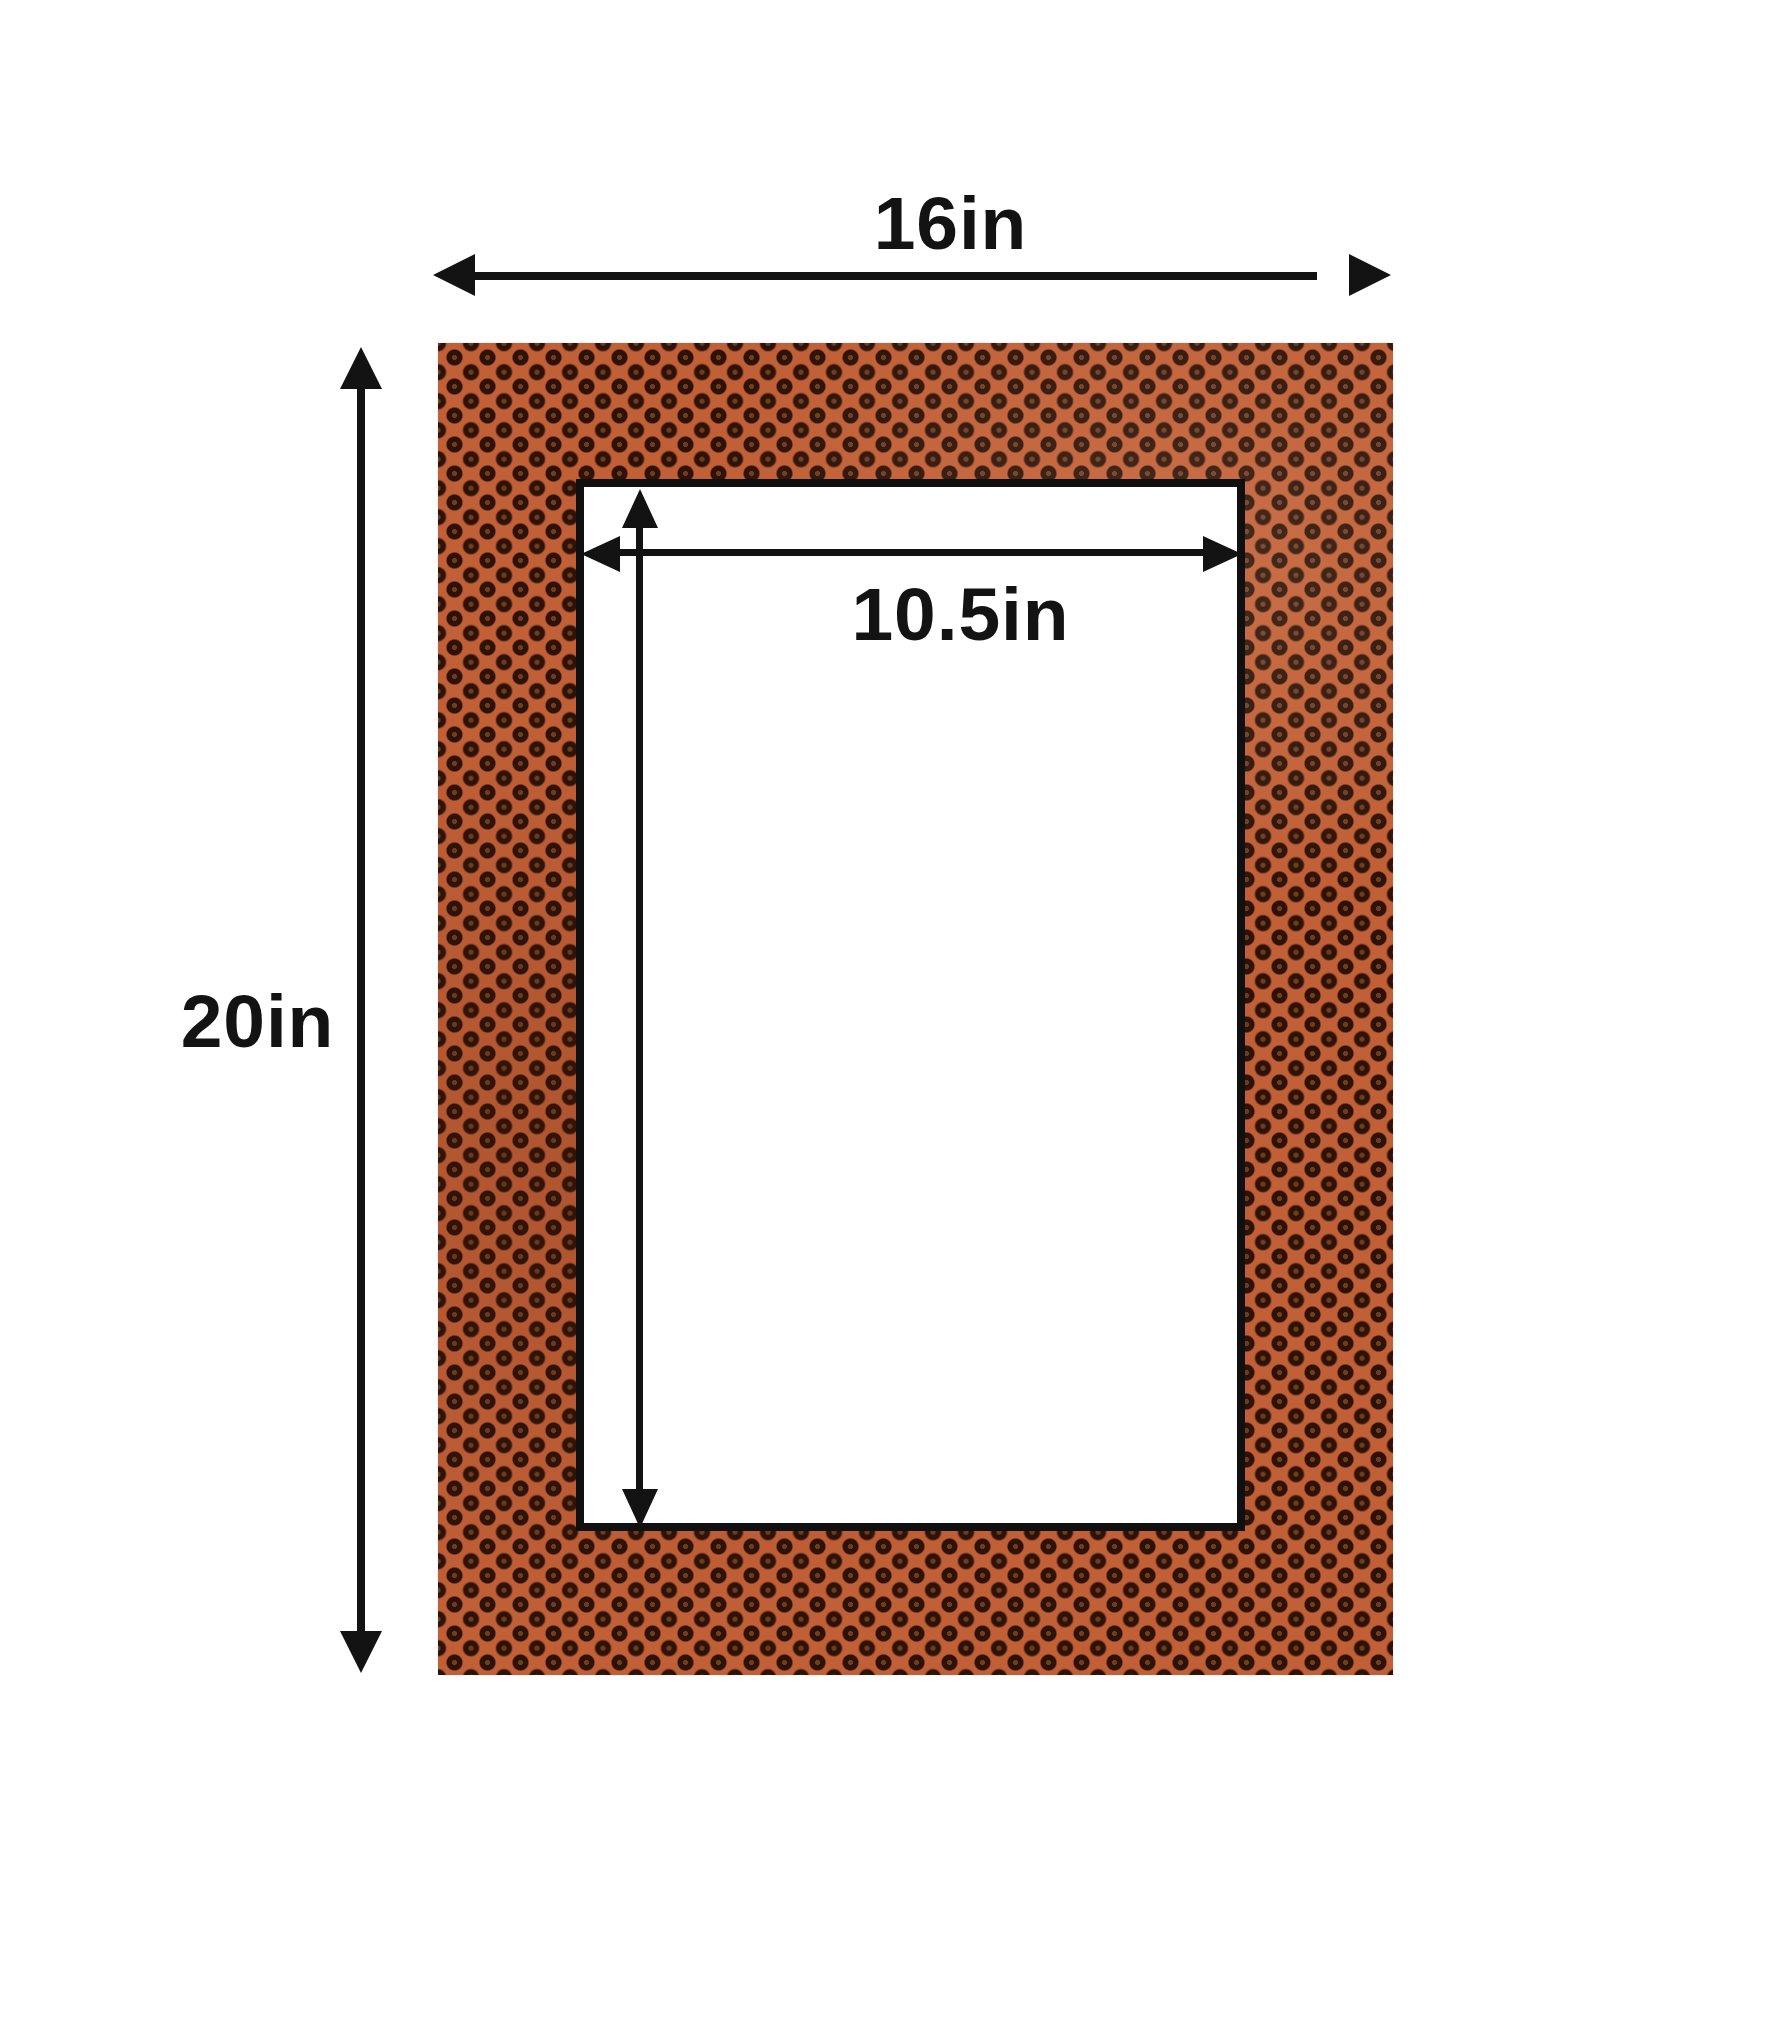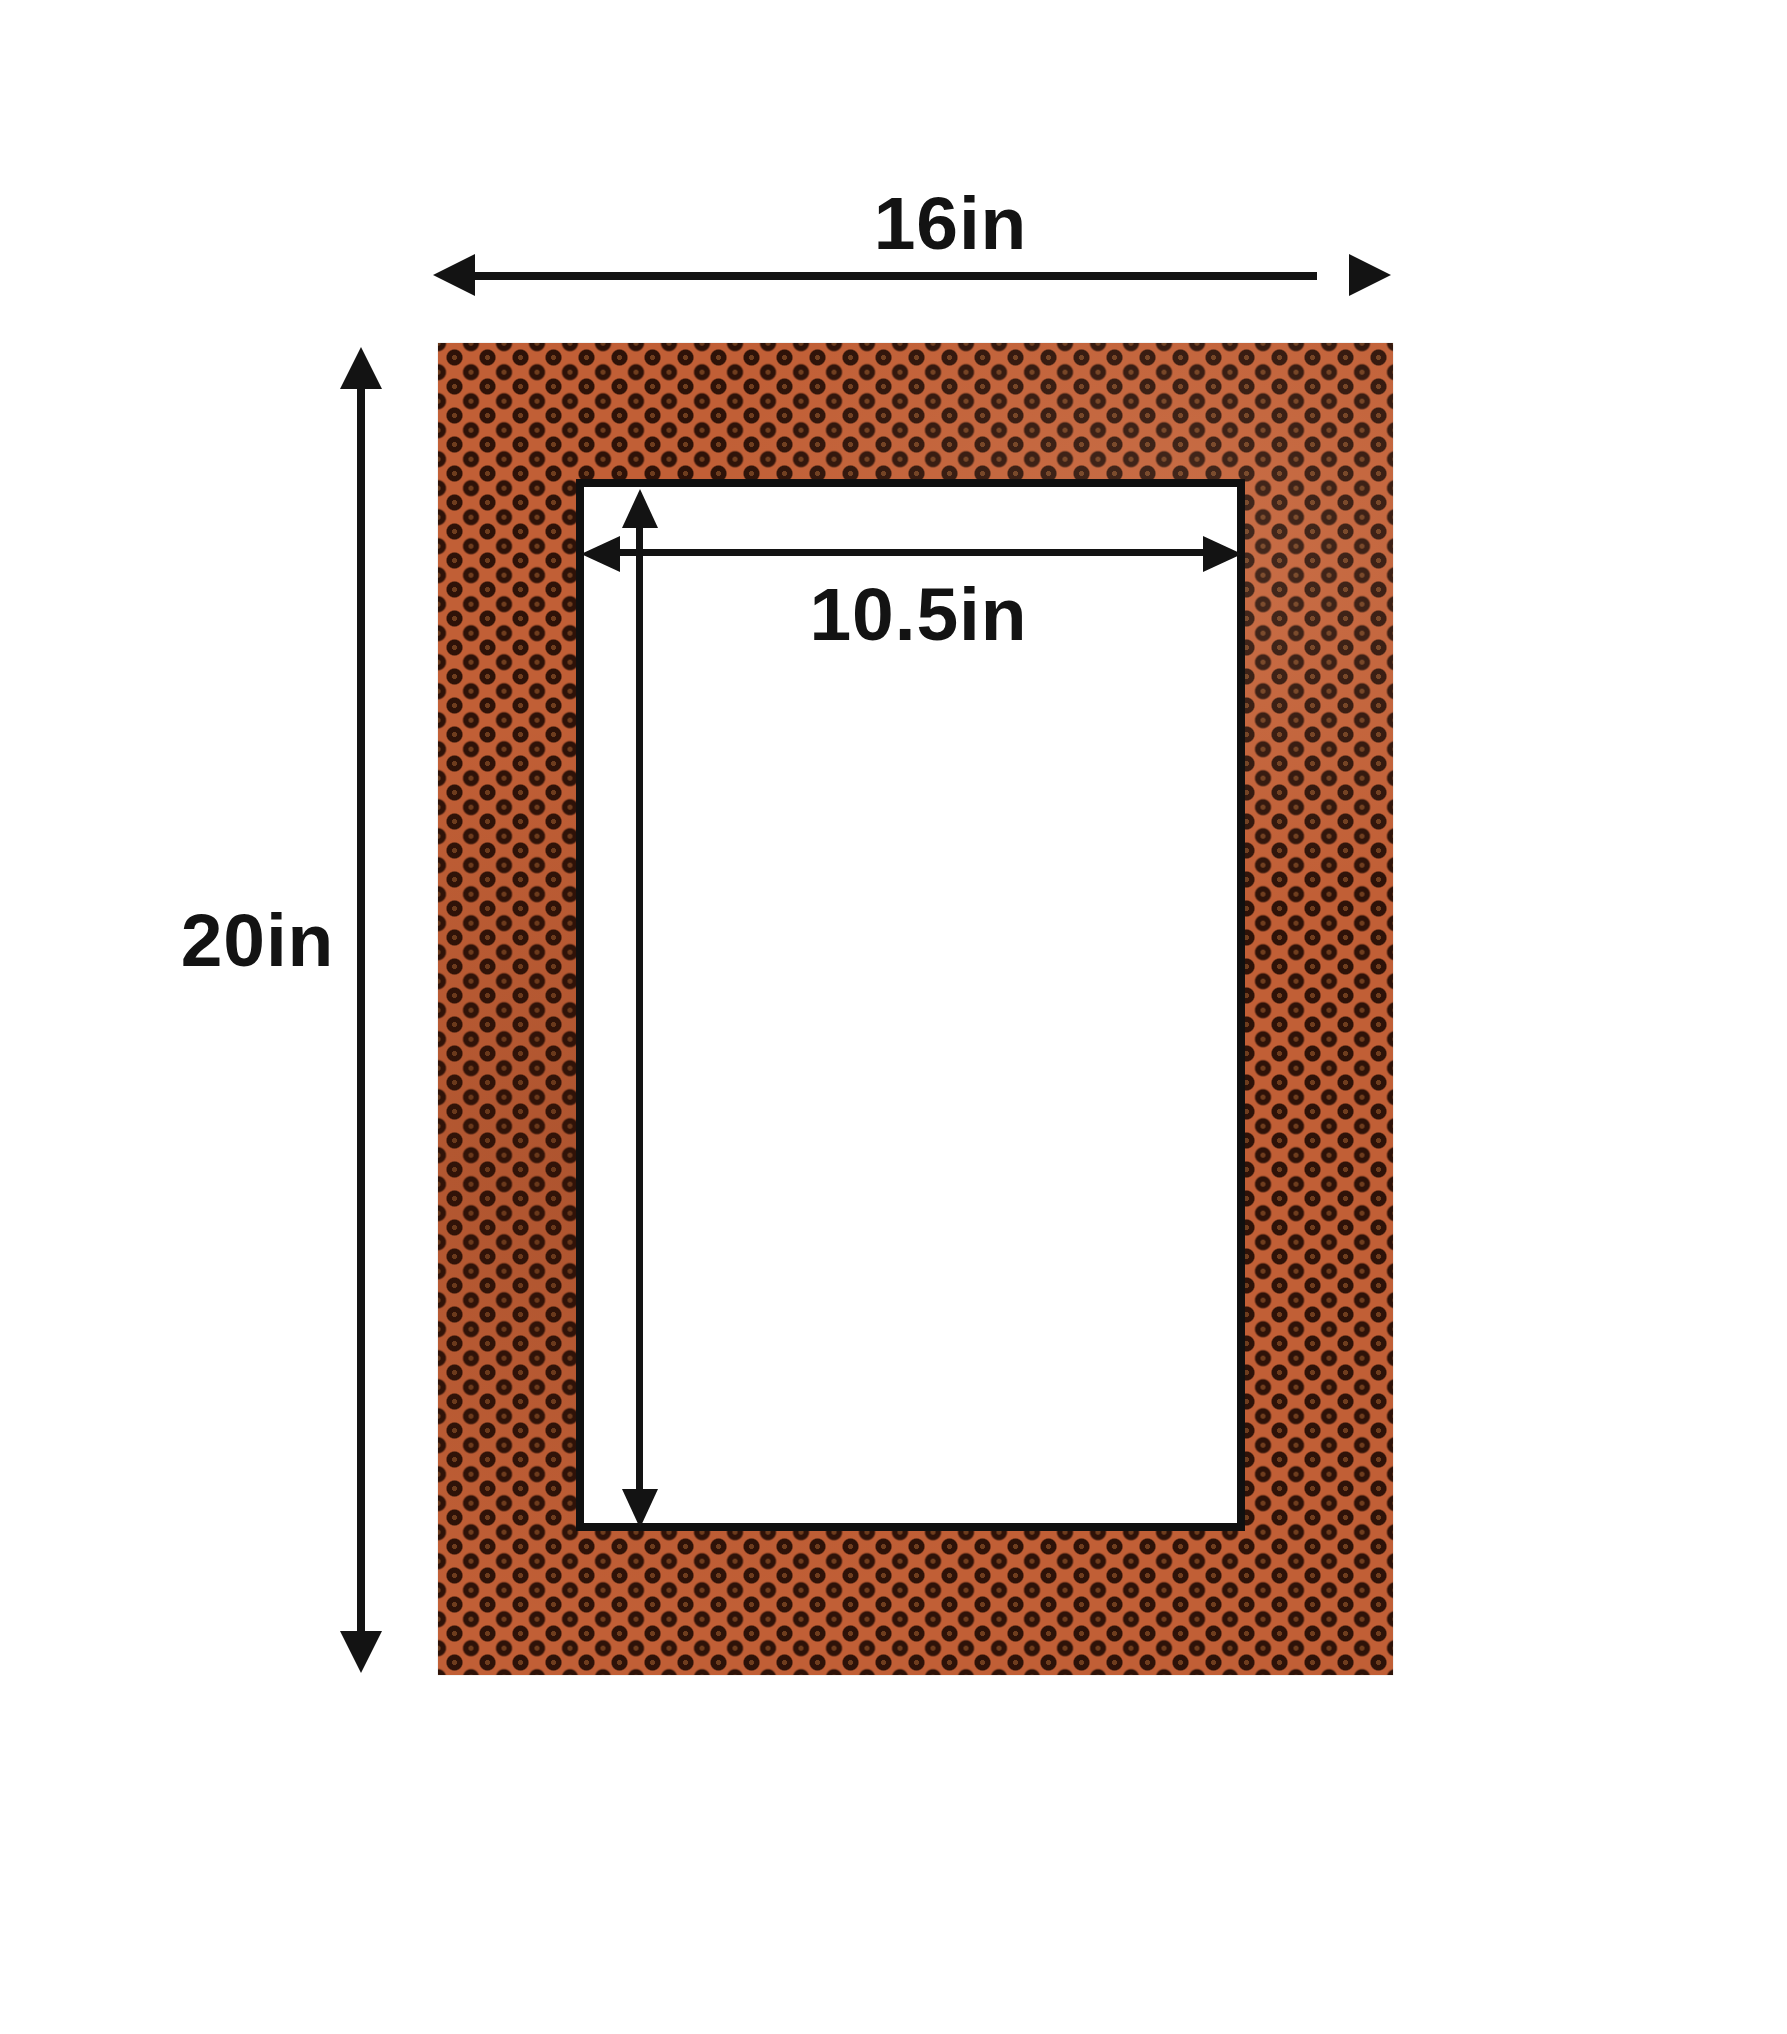--- a/index.html
+++ b/index.html
@@ -93,22 +93,22 @@
     width: 367px;
     text-align: center;
     font-size: 75px;
     font-weight: 700;
     line-height: 1;
     letter-spacing: 0.9px;
     color: var(--color-annotation);
     white-space: nowrap;
   }
   .label-outer-width   { left: 767px; top: 186px; }
-  .label-outer-height  { left: 74px;  top: 903px; }
-  .label-opening-width { left: 735px; top: 577px; }
+  .label-outer-height  { left: 74px;  top: 984px; }
+  .label-opening-width { left: 777px; top: 577px; }
   .label-opening-height{ left: 590px; top: 945px; }
 </style>
 </head>
 <body>
 
 <div class="canvas">
 
   <div class="mat-board"></div>
 
   <div class="mat-opening"></div>

